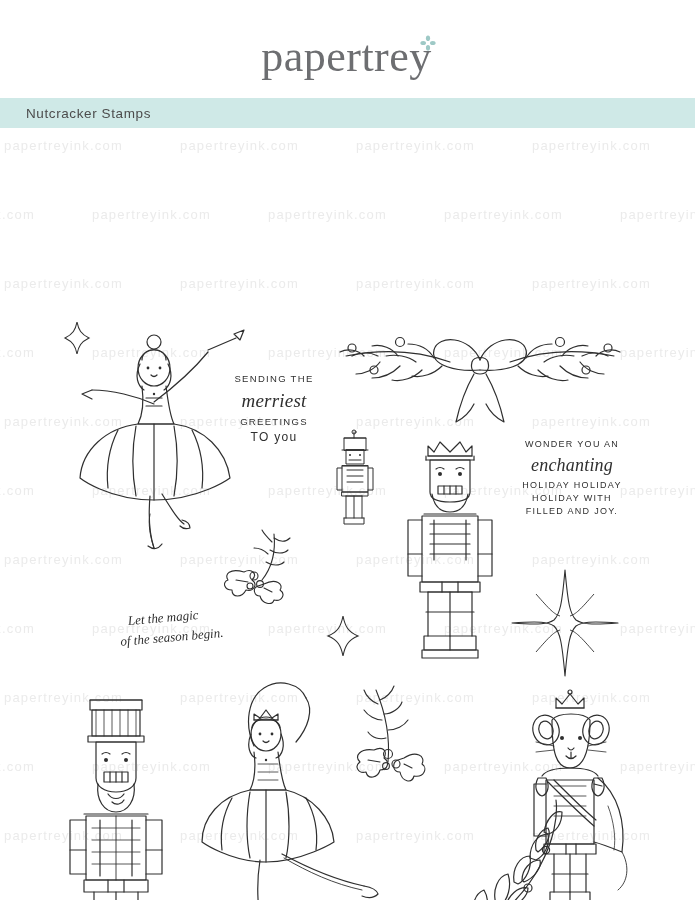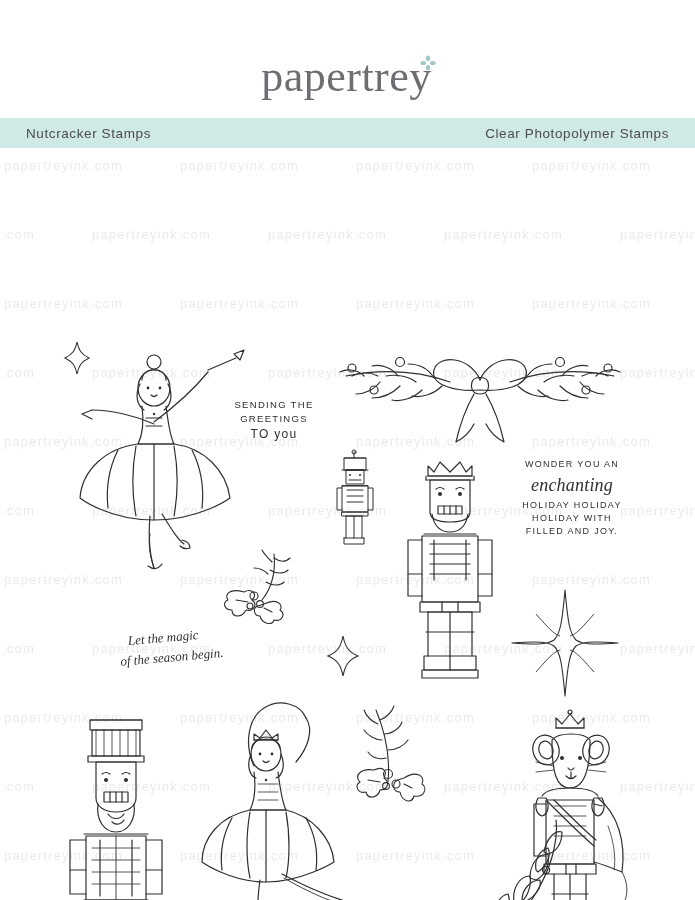--- a/index.html
+++ b/index.html
@@ -21,21 +21,20 @@
   }
 
   
   .brand {
     height: 98px;
     display: flex;
     align-items: center;
     justify-content: center;
     gap: 14px;
     padding-top: 14px;
-    margin-top: 20px;
   }
   .brand-word {
     font-family: "Liberation Serif", serif;
     font-size: 44px;
     letter-spacing: 0.5px;
     color: #6d6e71;
     font-weight: 400;
   }
   .brand-ink {
     font-family: "Liberation Serif", serif;
@@ -157,21 +156,20 @@
           <ellipse cx="3.2" cy="8" rx="2.8" ry="2.1"></ellipse>
           <ellipse cx="12.8" cy="8" rx="2.8" ry="2.1"></ellipse>
         </g>
         <circle cx="8" cy="8" r="1.9" fill="#ffffff"></circle>
       </svg>
     </span>
   </div>
 
   <div class="titlebar">
     <div class="left">Nutcracker Stamps</div>
-    <div class="right">Clear Photopolymer Stamps</div>
   </div>
 
   <div class="sheet">
 
     <div class="wm-layer" id="wm-layer">
         <span class="wm" style="left: 4px; top: 10px;">papertreyink.com</span>
         <span class="wm" style="left: 180px; top: 10px;">papertreyink.com</span>
         <span class="wm" style="left: 356px; top: 10px;">papertreyink.com</span>
         <span class="wm" style="left: 532px; top: 10px;">papertreyink.com</span>
         <span class="wm" style="left: -84px; top: 79px;">papertreyink.com</span>
@@ -592,22 +590,23 @@
           <circle cx="44" cy="150" r="5"></circle>
           <circle cx="70" cy="138" r="4.5"></circle>
           <circle cx="100" cy="120" r="4"></circle>
           <circle cx="124" cy="92" r="4"></circle>
           <circle cx="142" cy="54" r="3.6"></circle>
         </svg>
       </div>
 
     </div>
 
-    <div class="sent" style="left:204px; top:250px; width:140px;">
+    <div class="sent" style="left:204px; top:244px; width:140px;">
       <span class="sm">SENDING THE</span>
+      <span class="script" style="font-size:19px;">merriest</span>
       <span class="sm">GREETINGS</span>
       <span class="sm" style="font-size:12px;">TO you</span>
     </div>
 
     <div class="sent" style="left:494px; top:310px; width:156px;">
       <span class="sm" style="font-size:9px;">WONDER YOU AN</span>
       <span class="script" style="font-size:18px;">enchanting</span>
       <span class="sm" style="font-size:9px;">HOLIDAY HOLIDAY</span>
       <span class="sm" style="font-size:9px;">HOLIDAY WITH</span>
       <span class="sm" style="font-size:9px;">FILLED AND JOY.</span>

